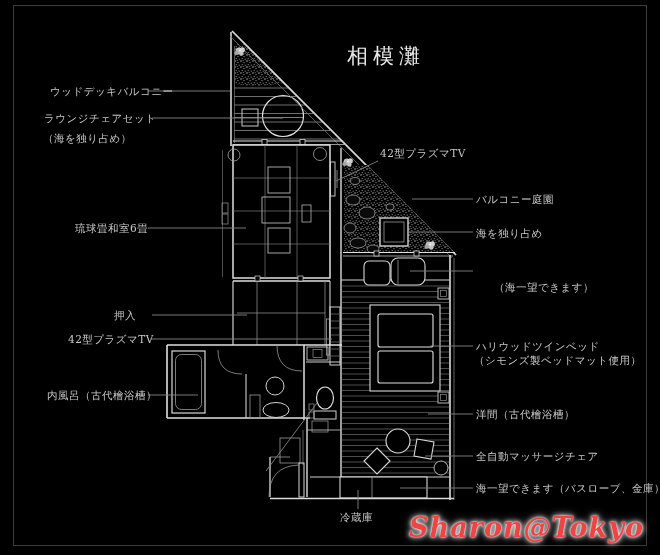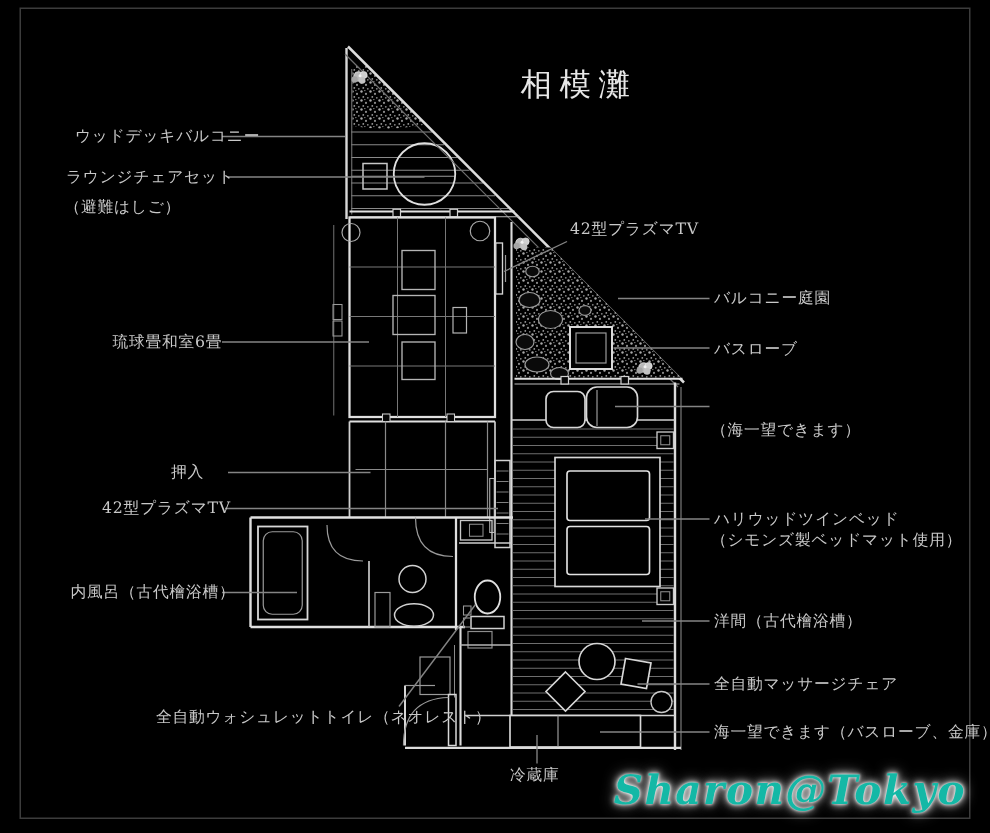--- a/index.html
+++ b/index.html
@@ -4,21 +4,21 @@
 <style>
   html,body{margin:0;padding:0;background:#000;}
   #stage{position:relative;width:660px;height:555px;background:#000;overflow:hidden;
          font-family:"DejaVu Serif","Liberation Serif",serif;text-align:right;}
   #frame{position:absolute;left:13px;top:5px;width:634px;height:541px;
          border:1px solid #3c3c3c;box-sizing:border-box;}
   svg{position:absolute;left:0;top:0;}
   .lbl{position:absolute;color:#c9c9c9;font-size:10.5px;line-height:12px;
        white-space:nowrap;letter-spacing:0.5px;}
   .title{position:absolute;color:#e8e8e8;font-size:21px;letter-spacing:5px;white-space:nowrap;}
-  .watermark{position:absolute;color:#14b8a6;font-size:27px;font-style:italic;font-weight:bold;
+  .watermark{position:absolute;color:#ef4444;font-size:27px;font-style:italic;font-weight:bold;
        letter-spacing:1px;white-space:nowrap;
        text-shadow:0 0 2px #fff,0 0 5px #fff,0 0 9px rgba(255,255,255,.8);margin-left:44px;}
 </style>
 </head>
 <body>
 
 <div id="stage">
   <div id="frame"></div>
 
   <svg width="660" height="555" viewBox="0 0 660 555">
@@ -259,32 +259,31 @@
       <line x1="428" y1="414" x2="473" y2="414"></line>
       <line x1="425" y1="456" x2="473" y2="456"></line>
       <line x1="400" y1="488" x2="473" y2="488"></line>
     </g>
   </svg>
 
   <div class="title" style="left:347px;top:42px">相模灘</div>
 
   <div class="lbl" style="left:50px;top:85px">ウッドデッキバルコニー</div>
   <div class="lbl" style="left:44px;top:112px">ラウンジチェアセット</div>
-  <div class="lbl" style="left:43px;top:132px">（避難はしご）</div>
+  <div class="lbl" style="left:43px;top:132px">（海を独り占め）</div>
   <div class="lbl" style="left:75px;top:222px">琉球畳和室6畳</div>
   <div class="lbl" style="left:114px;top:309px">押入</div>
   <div class="lbl" style="left:68px;top:333px">42型プラズマTV</div>
   <div class="lbl" style="left:47px;top:389px">内風呂（古代檜浴槽）</div>
-  <div class="lbl" style="left:104px;top:472px">全自動ウォシュレットトイレ（ネオレスト）</div>
   <div class="lbl" style="left:340px;top:511px">冷蔵庫</div>
 
   <div class="lbl" style="left:380px;top:147px">42型プラズマTV</div>
   <div class="lbl" style="left:476px;top:193px">バルコニー庭園</div>
-  <div class="lbl" style="left:476px;top:227px">バスローブ</div>
-  <div class="lbl" style="left:474px;top:281px">（海一望できます）</div>
+  <div class="lbl" style="left:476px;top:227px">海を独り占め</div>
+  <div class="lbl" style="left:494px;top:281px">（海一望できます）</div>
   <div class="lbl" style="left:476px;top:340px">ハリウッドツインベッド</div>
   <div class="lbl" style="left:474px;top:354px">（シモンズ製ベッドマット使用）</div>
   <div class="lbl" style="left:476px;top:408px">洋間（古代檜浴槽）</div>
   <div class="lbl" style="left:476px;top:450px">全自動マッサージチェア</div>
   <div class="lbl" style="left:476px;top:482px">海一望できます（バスローブ、金庫）</div>
 
   <div class="watermark" style="right:16px;top:512px">Sharon@Tokyo</div>
 </div>
 
 </body></html>

